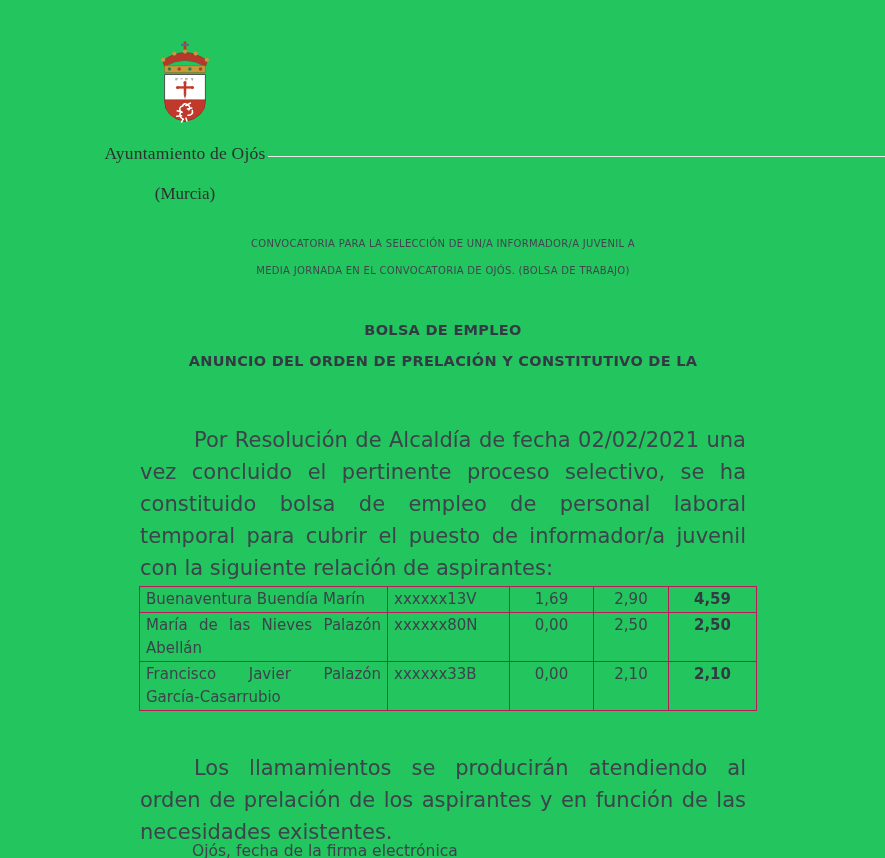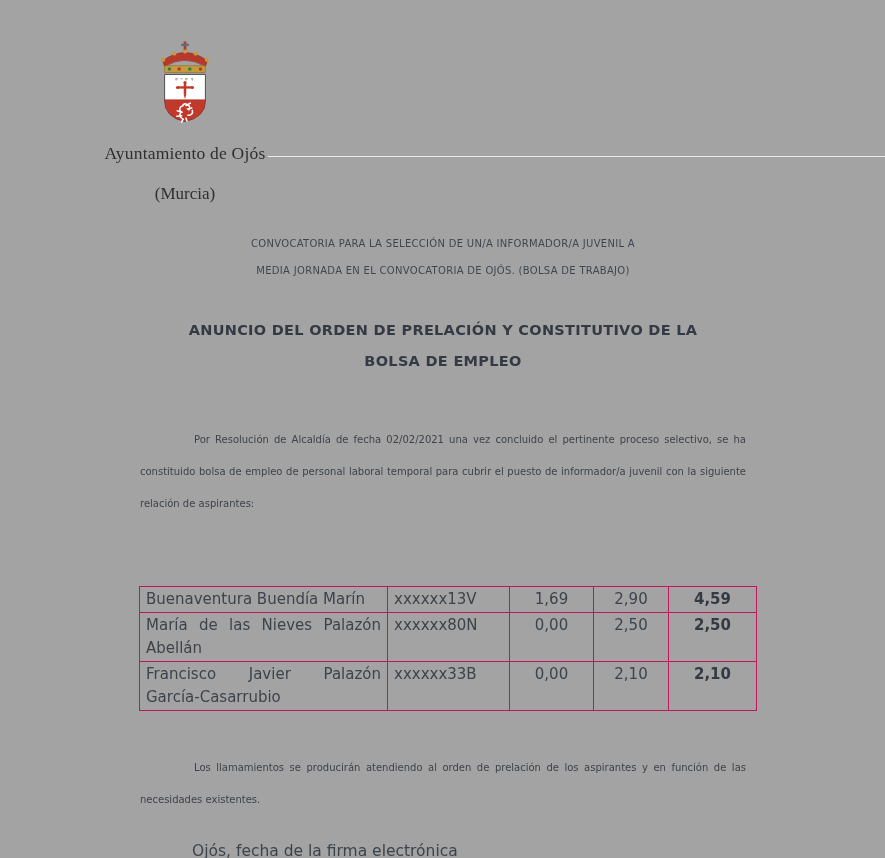--- a/index.html
+++ b/index.html
@@ -1,20 +1,20 @@
 <!DOCTYPE html>
 <html><head>
 <meta charset="utf-8">
 <style>
   html,body { margin:0; padding:0; }
   body {
     width:885px; height:858px; background:#ffffff; overflow:hidden;
     font-family:"DejaVu Sans", sans-serif; color:#3d434b;
   }
-  .page { position:relative; width:885px; height:858px; background:#a3a3a3; overflow:hidden; }
+  .page { position:relative; width:885px; height:858px; background:#22c55e; overflow:hidden; }
 
   
   .logo-block { position:absolute; left:100px; top:40px; width:170px; text-align:center; }
   .crest { display:block; margin:0 auto; }
   .org-name { font-family:"Liberation Serif", serif; font-size:17.5px; color:#2f2f2f; margin-top:5px; letter-spacing:0.2px; }
   .org-region { font-family:"Liberation Serif", serif; font-size:17px; color:#2f2f2f; margin-top:20px; }
 
   
   .scan-line { position:absolute; top:156px; left:268px; width:617px; height:1px; background:#eaeae6; }
 
@@ -24,21 +24,21 @@
     font-size:10px; line-height:27px; color:#40464e; letter-spacing:0.3px;
   }
   .doc-heading {
     position:absolute; top:315px; left:120px; width:646px; text-align:center;
     font-size:14.5px; font-weight:bold; line-height:31px; color:#333a44; letter-spacing:0.3px;
   }
 
   
   .para {
     position:absolute; left:140px; width:606px; margin:0;
-    text-align:justify; font-size:10px; line-height:32px; color:#3d434b; text-indent:54px;
+    text-align:justify; font-size:21px; line-height:32px; color:#3d434b; text-indent:54px;
   }
   .para-intro { top:424px; }
   .para-llamamientos { top:752px; }
   .footer-line { position:absolute; left:192px; top:842px; margin:0; font-size:15.5px; color:#3d434b; }
 
   
   .results-table {
     position:absolute; top:586px; left:139px;
     border-collapse:collapse; table-layout:fixed;
     font-size:15px; color:#3d434b;
@@ -107,22 +107,22 @@
   </div>
 
   <div class="scan-line"></div>
 
   <div class="doc-title">
     <div>CONVOCATORIA PARA LA SELECCIÓN DE UN/A INFORMADOR/A JUVENIL A</div>
     <div>MEDIA JORNADA EN EL CONVOCATORIA DE OJÓS. (BOLSA DE TRABAJO)</div>
   </div>
 
   <div class="doc-heading">
+    <div>BOLSA DE EMPLEO</div>
     <div>ANUNCIO DEL ORDEN DE PRELACIÓN Y CONSTITUTIVO DE LA</div>
-    <div>BOLSA DE EMPLEO</div>
   </div>
 
   <p class="para para-intro">Por Resolución de Alcaldía de fecha 02/02/2021 una vez concluido el pertinente proceso selectivo, se ha constituido bolsa de empleo de personal laboral temporal para cubrir el puesto de informador/a juvenil con la siguiente relación de aspirantes:</p>
 
   <table class="results-table">
     <colgroup>
       <col style="width:248px">
         <col style="width:122px">
         <col style="width:84px">
         <col style="width:75px">

